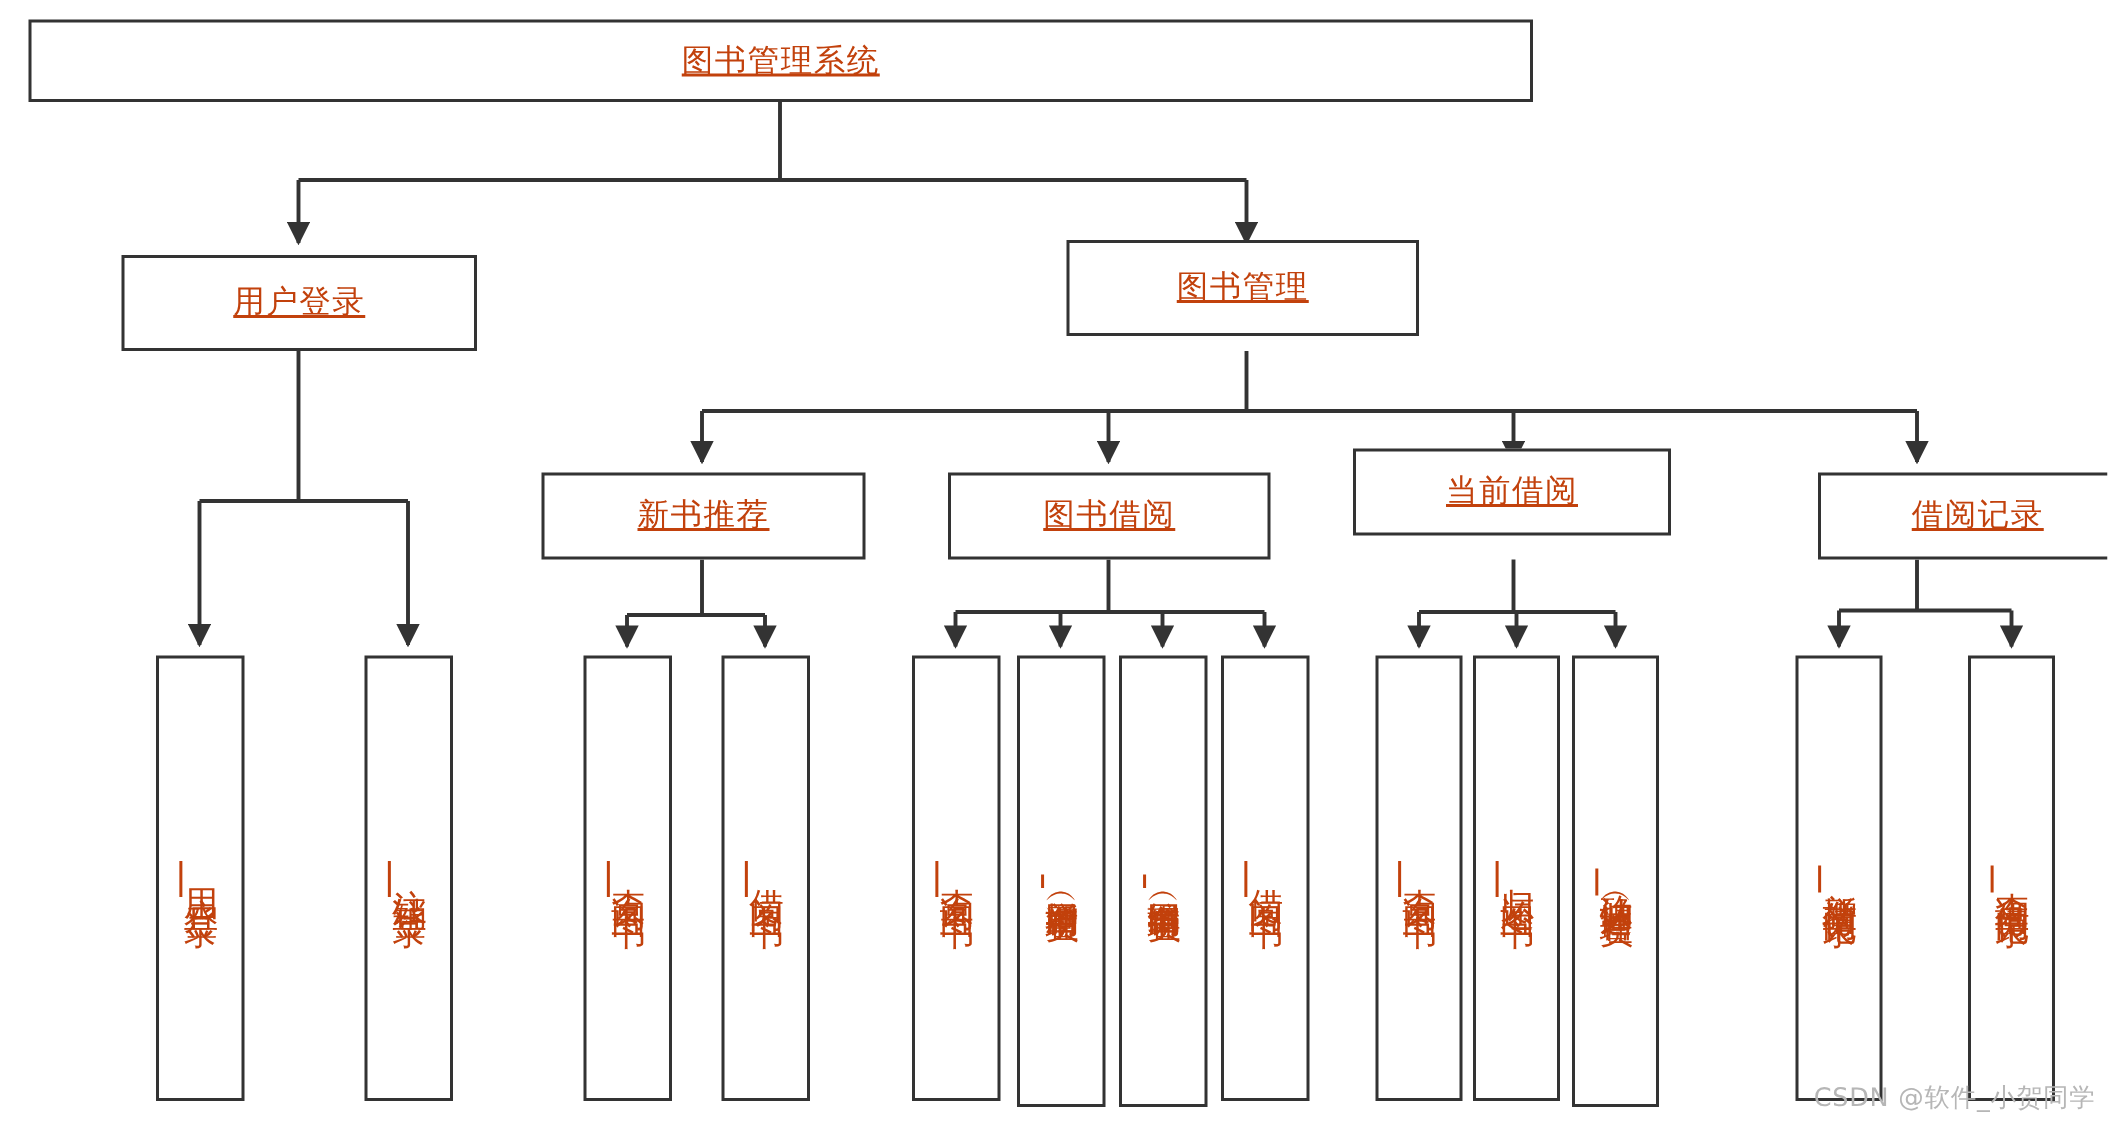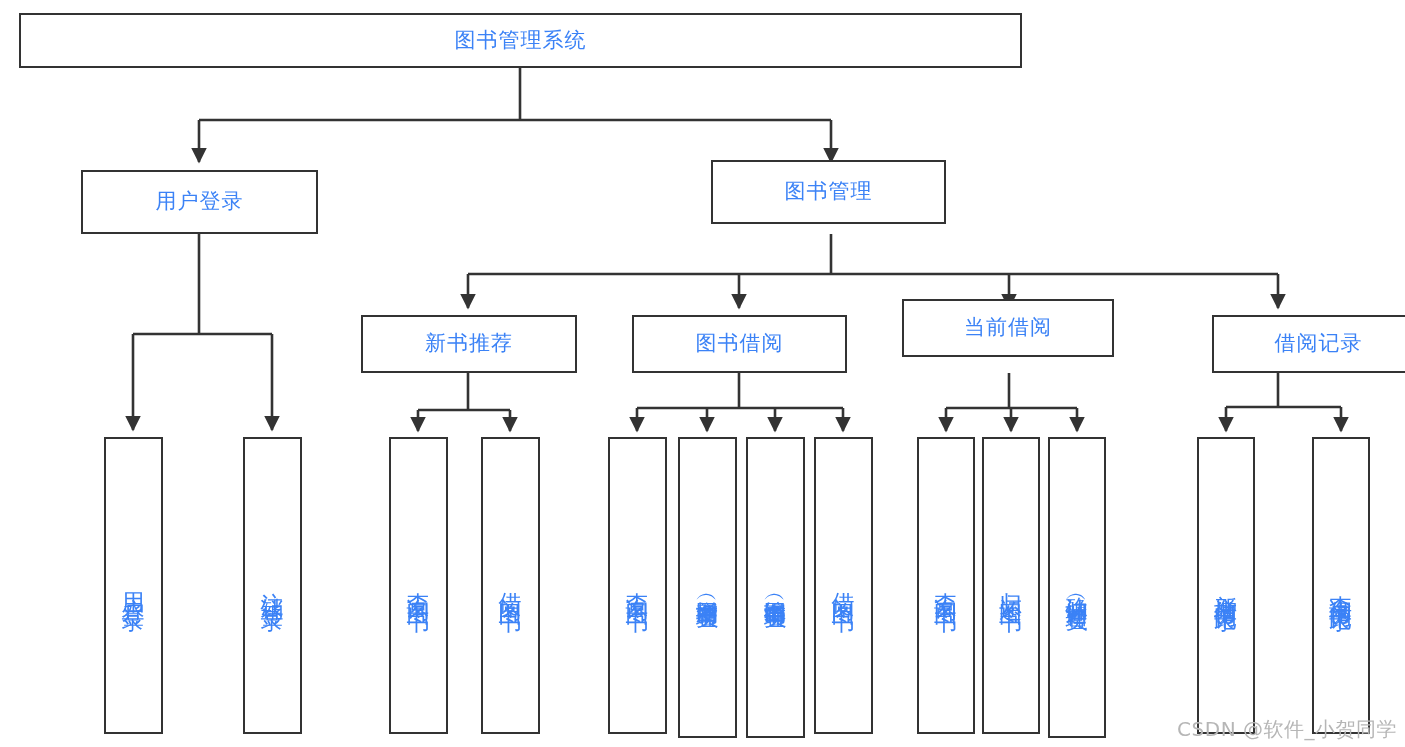--- a/index.html
+++ b/index.html
@@ -23,22 +23,23 @@
   }
   .node{
     position:absolute;
     box-sizing:border-box;
     background:#ffffff;
     border:2.6px solid #333333;
     display:flex;
     align-items:center;
     justify-content:center;
     text-align:center;
-    color:#3b82f6;
+    color:#c2410c;
     z-index:2;
+    text-decoration:underline;
   }
   .node.h{
     font-size:21px;
     letter-spacing:1px;
     line-height:1.2;
   }
   .node.v{
     writing-mode:vertical-rl;
     text-orientation:upright;
     font-size:23px;
@@ -50,21 +51,21 @@
   .node.v .vtext{
     writing-mode:vertical-rl;
     text-orientation:upright;
     display:block;
     white-space:nowrap;
   }
   .watermark{
     position:absolute;
     right:8px;
     bottom:4px;
-    font-size:20px;
+    font-size:17px;
     color:#b6b6b6;
     letter-spacing:0.5px;
     z-index:5;
     white-space:nowrap;
   }
 </style>
 </head>
 <body>
 
 <div id="canvas">

